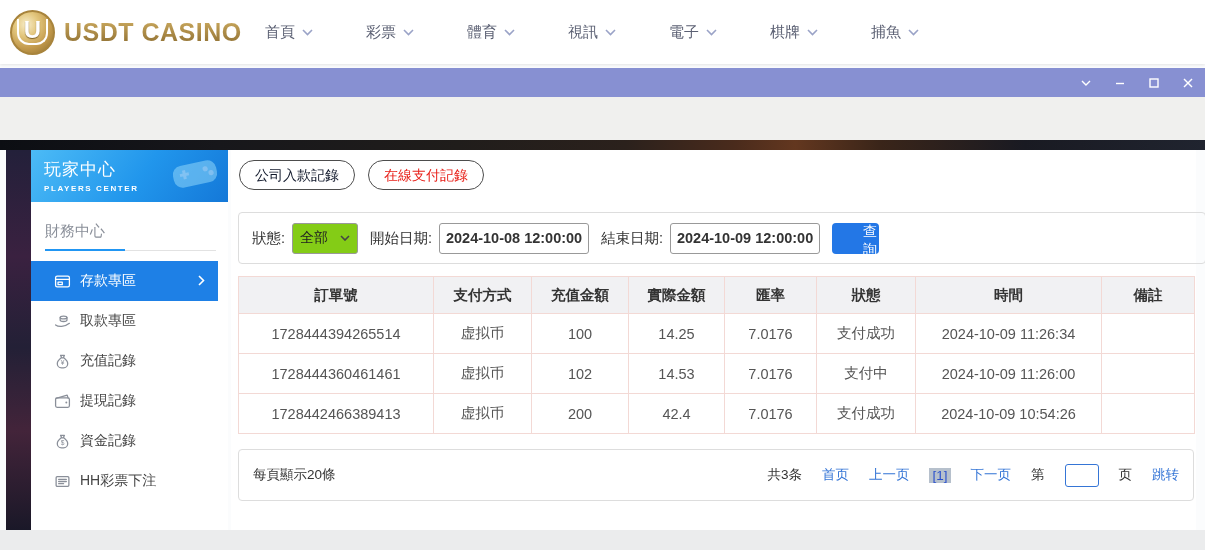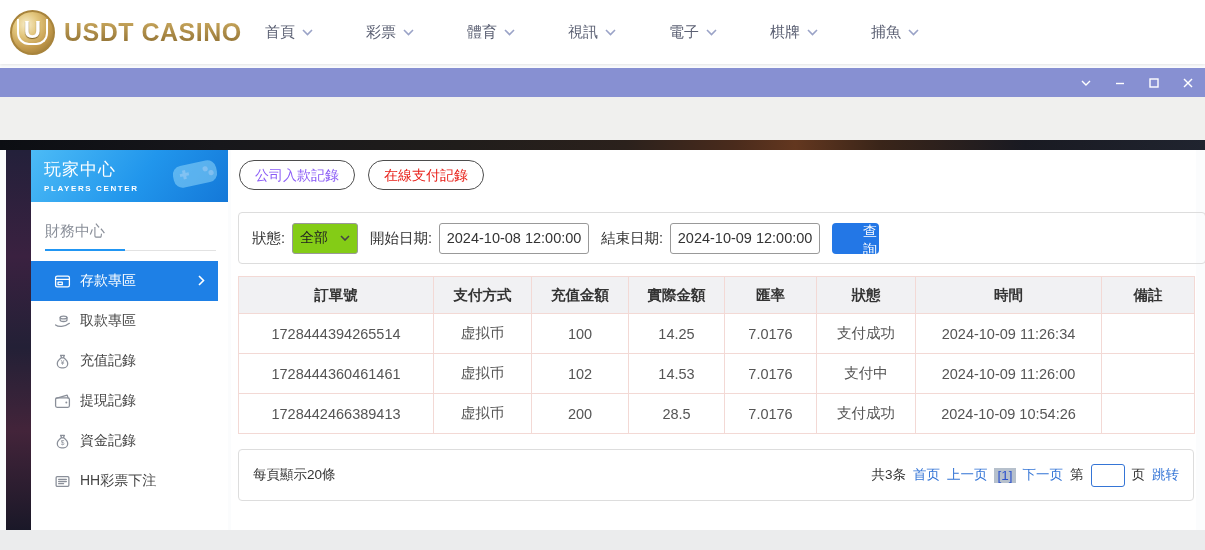--- a/index.html
+++ b/index.html
@@ -56,48 +56,48 @@
   .sb-item.active { background:#1e80e6; color:#fff; margin-right:10px; }
   .sb-item.active .sb-icon { color:#fff; }
   .sb-item .chev-r { display:none; margin-left:auto; margin-right:13px; }
   .sb-item.active .chev-r { display:block; }
   .chev-r svg { width:7px; height:11px; stroke:#fff; stroke-width:1.6; fill:none; }
 
   
   .main-panel { position:absolute; left:225px; top:0; width:965px; height:380px; background:#fff; }
   .tabs { position:absolute; left:8px; top:10px; display:flex; gap:13px; }
   .tab { height:30px; line-height:28px; padding:0 15px; border:1px solid #4d4d4d; border-radius:16px;
-    font-size:14px; color:#8b5cf6; background:#fff; cursor:pointer; white-space:nowrap; }
+    font-size:14px; color:#0f172a; background:#fff; cursor:pointer; white-space:nowrap; }
   .tab.active { color:#e8211a; }
 
   .filter-box { position:absolute; left:7px; top:62px; width:968px; height:52px; border:1px solid #ddd;
     border-radius:4px; display:flex; align-items:center; padding-left:13px; }
   .flabel { font-size:14.5px; color:#333; margin-right:7px; white-space:nowrap; }
   .flabel.spaced { margin-left:12px; }
   .select { width:66px; height:31px; border:1px solid #999; border-radius:3px; display:flex; align-items:center;
     justify-content:space-between; padding:0 7px; font-size:14px; color:#222; cursor:pointer; background:#84cc16; }
   .select svg { width:10px; height:6px; stroke:#444; stroke-width:1.6; fill:none; }
   .dt-input { width:150px; height:31px; border:1px solid #999; border-radius:3px; font-size:14.5px; color:#333;
-    text-align:center; font-family:"Liberation Sans",sans-serif; }
+    text-align:center; font-family:"Liberation Sans",sans-serif;font-weight:bold; }
   .query-btn { margin-left:12px; width:47px; height:31px; background:#2377e6; border:none; border-radius:4px;
     color:#fff; font-size:14px; cursor:pointer; font-family:"Liberation Sans",sans-serif;padding-left:29px; }
 
   table.records { position:absolute; left:7px; top:126px; width:956px; border-collapse:collapse; table-layout:fixed; }
   .records th, .records td { border:1px solid #f3d9d5; text-align:center; overflow:hidden; white-space:nowrap; }
   .records th { height:37px; background:#f1f1f3; font-size:14.5px; color:#333; font-weight:bold; }
   .records td { height:40px; font-size:14.5px; color:#555; background:#fff; }
   .records col:nth-child(1){width:195px;} .records col:nth-child(2){width:98px;}
   .records col:nth-child(3){width:97px;}  .records col:nth-child(4){width:96px;}
   .records col:nth-child(5){width:92px;}  .records col:nth-child(6){width:99px;}
   .records col:nth-child(7){width:186px;} .records col:nth-child(8){width:93px;}
 
   .pager { position:absolute; left:7px; top:299px; width:956px; height:52px; border:1px solid #ddd; border-radius:4px;
     display:flex; align-items:center; justify-content:space-between; padding:12px 14px; }
   .per-page { font-size:13.5px; color:#333; }
-  .pager-right { display:flex; align-items:center; gap:7px; font-size:13.5px; }
+  .pager-right { display:flex; align-items:center; gap:20px; font-size:13.5px; }
   .ptext { color:#333; }
   .plink { color:#3575d6; cursor:pointer; text-decoration:none; }
   .plink.current { background:#b6c0cc; color:#2c52cc; padding:0 3px; }
   .jump-input { width:34px; height:23px; border:1px solid #3575d6; border-radius:3px; text-align:center;
     font-size:13px; font-family:"Liberation Sans",sans-serif; }
 
   .bottom-strip { position:absolute; left:0; top:530px; width:1205px; height:20px; background:#ebeced; }
 </style>
 </head>
 <body>
@@ -337,21 +337,21 @@
               <td>14.53</td>
               <td>7.0176</td>
               <td>支付中</td>
               <td>2024-10-09 11:26:00</td>
               <td></td>
             </tr>
             <tr>
               <td>1728442466389413</td>
               <td>虚拟币</td>
               <td>200</td>
-              <td>28.5</td>
+              <td>42.4</td>
               <td>7.0176</td>
               <td>支付成功</td>
               <td>2024-10-09 10:54:26</td>
               <td></td>
             </tr>
           </tbody>
       </table>
 
       <div class="pager">
         <span class="per-page">每頁顯示20條</span>

